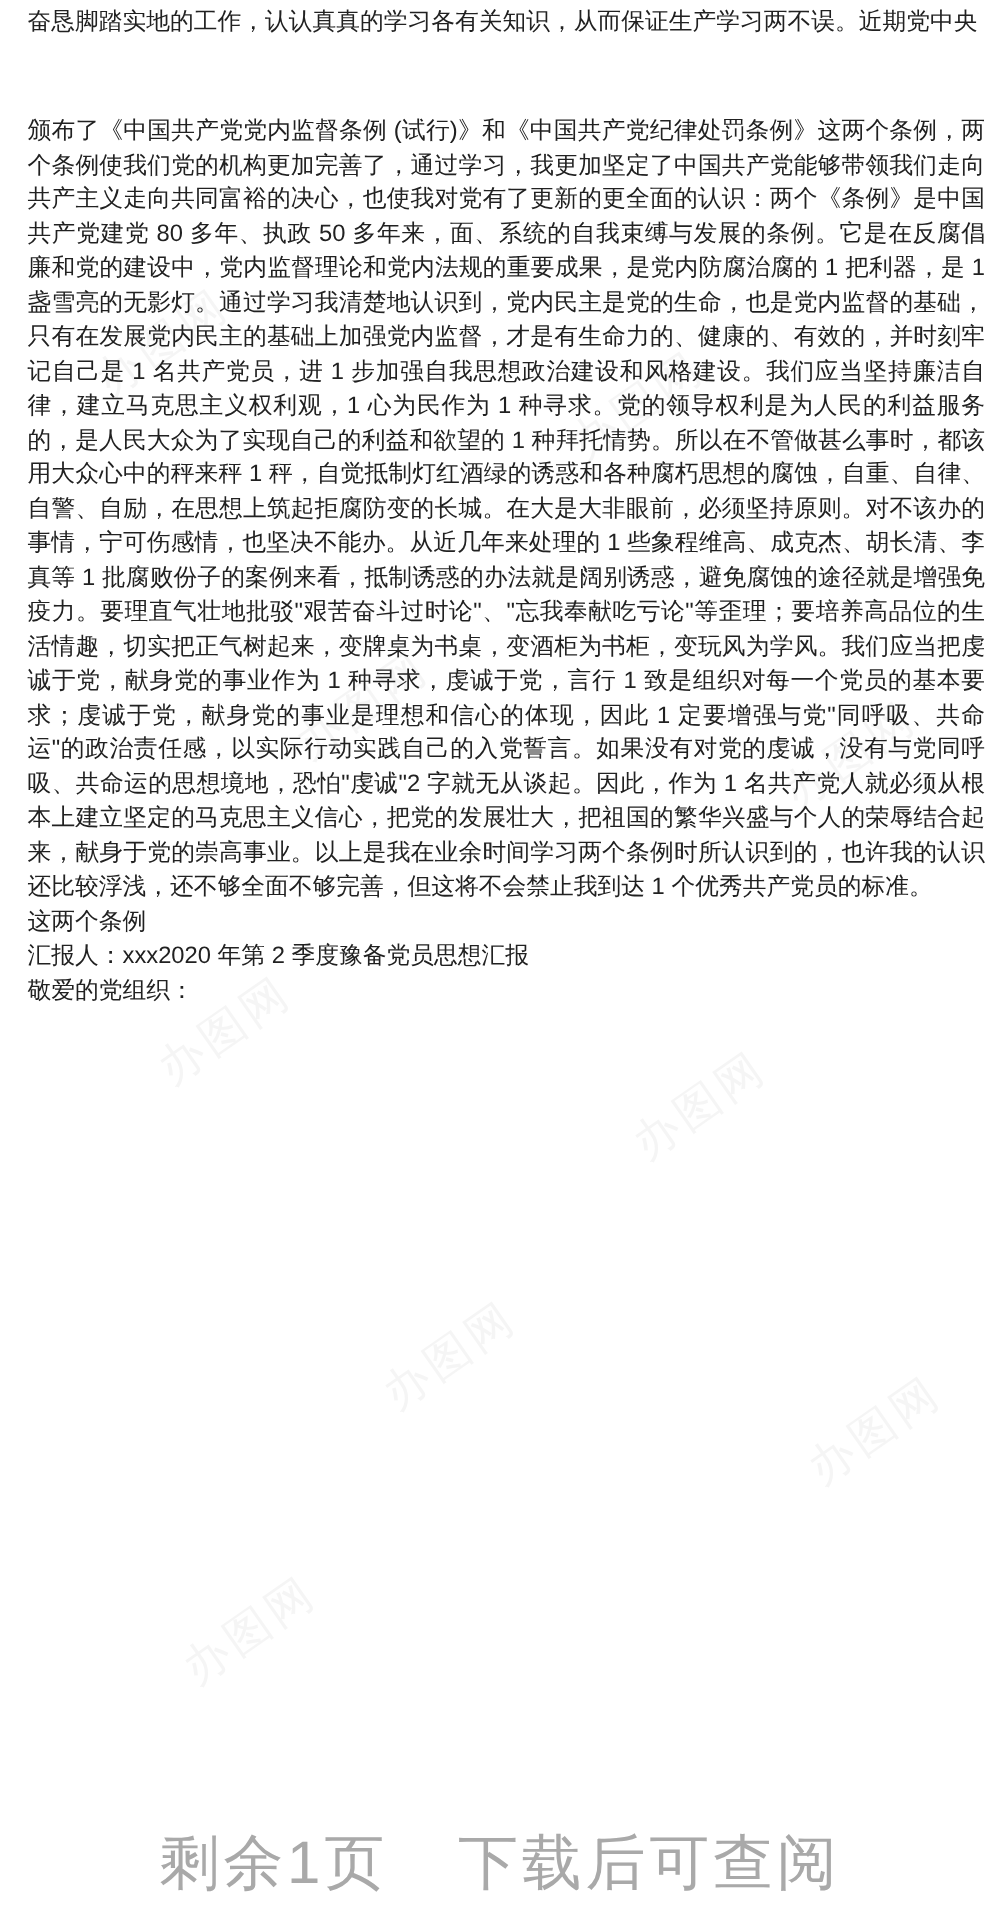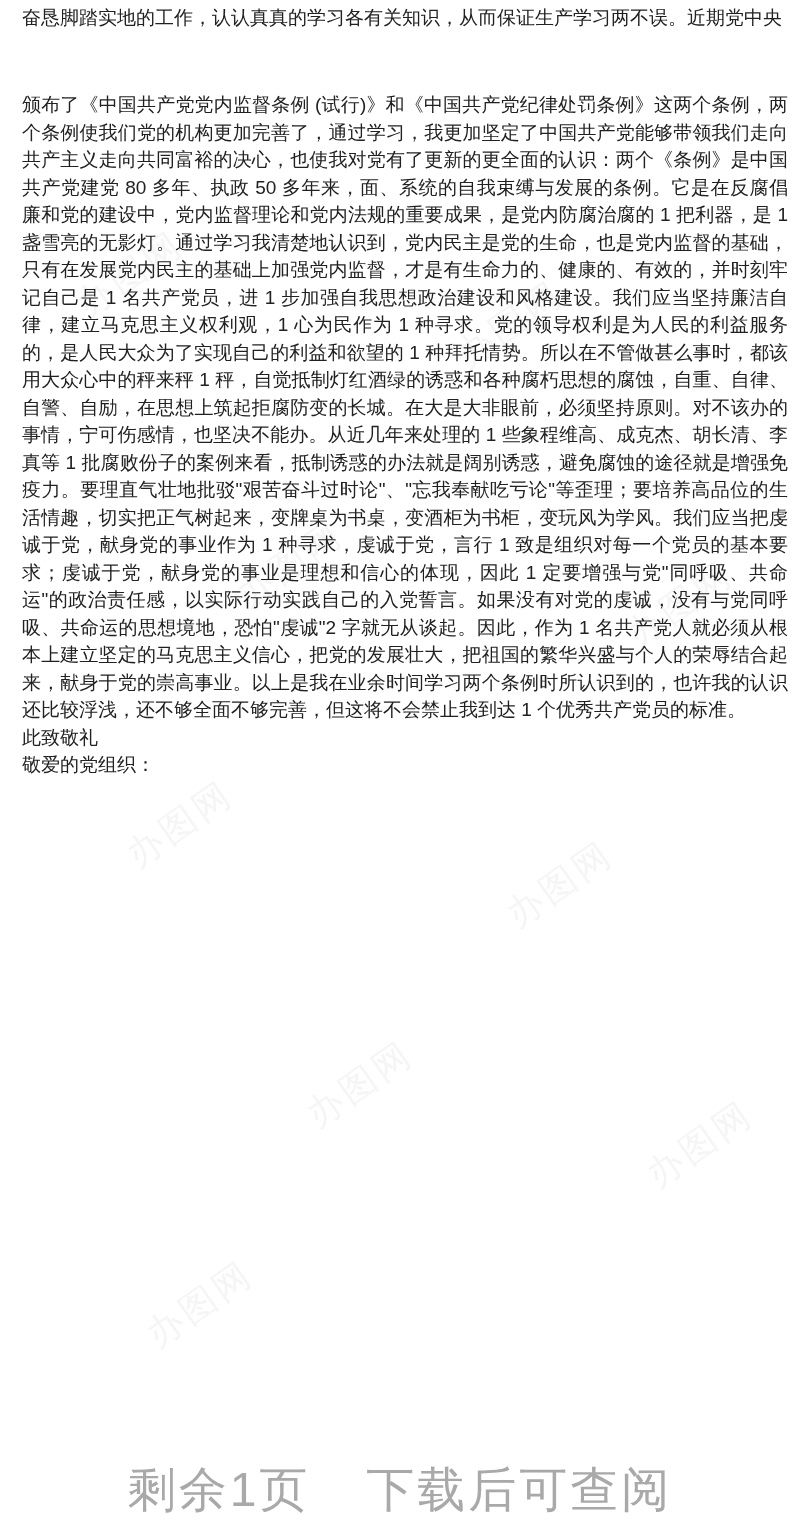--- a/index.html
+++ b/index.html
@@ -85,21 +85,22 @@
     <span class="wm" style="left:500px; top:860px;">办图网</span>
     <span class="wm" style="left:300px; top:1060px;">办图网</span>
     <span class="wm" style="left:640px; top:1120px;">办图网</span>
     <span class="wm" style="left:140px; top:1280px;">办图网</span>
   </div>
 
   <div class="doc">
     <p>我们的头脑里。这几年的工作任务都比较繁重，我能公道的安排工作与生活学习的时间，勤奋恳脚踏实地的工作，认认真真的学习各有关知识，从而保证生产学习两不误。近期党中央</p>
     <div class="para-gap"></div>
     <p>颁布了《中国共产党党内监督条例 (试行)》和《中国共产党纪律处罚条例》这两个条例，两个条例使我们党的机构更加完善了，通过学习，我更加坚定了中国共产党能够带领我们走向共产主义走向共同富裕的决心，也使我对党有了更新的更全面的认识：两个《条例》是中国共产党建党 80 多年、执政 50 多年来，面、系统的自我束缚与发展的条例。它是在反腐倡廉和党的建设中，党内监督理论和党内法规的重要成果，是党内防腐治腐的 1 把利器，是 1 盏雪亮的无影灯。通过学习我清楚地认识到，党内民主是党的生命，也是党内监督的基础，只有在发展党内民主的基础上加强党内监督，才是有生命力的、健康的、有效的，并时刻牢记自己是 1 名共产党员，进 1 步加强自我思想政治建设和风格建设。我们应当坚持廉洁自律，建立马克思主义权利观，1 心为民作为 1 种寻求。党的领导权利是为人民的利益服务的，是人民大众为了实现自己的利益和欲望的 1 种拜托情势。所以在不管做甚么事时，都该用大众心中的秤来秤 1 秤，自觉抵制灯红酒绿的诱惑和各种腐朽思想的腐蚀，自重、自律、自警、自励，在思想上筑起拒腐防变的长城。在大是大非眼前，必须坚持原则。对不该办的事情，宁可伤感情，也坚决不能办。从近几年来处理的 1 些象程维高、成克杰、胡长清、李真等 1 批腐败份子的案例来看，抵制诱惑的办法就是阔别诱惑，避免腐蚀的途径就是增强免疫力。要理直气壮地批驳"艰苦奋斗过时论"、"忘我奉献吃亏论"等歪理；要培养高品位的生活情趣，切实把正气树起来，变牌桌为书桌，变酒柜为书柜，变玩风为学风。我们应当把虔诚于党，献身党的事业作为 1 种寻求，虔诚于党，言行 1 致是组织对每一个党员的基本要求；虔诚于党，献身党的事业是理想和信心的体现，因此 1 定要增强与党"同呼吸、共命运"的政治责任感，以实际行动实践自己的入党誓言。如果没有对党的虔诚，没有与党同呼吸、共命运的思想境地，恐怕"虔诚"2 字就无从谈起。因此，作为 1 名共产党人就必须从根本上建立坚定的马克思主义信心，把党的发展壮大，把祖国的繁华兴盛与个人的荣辱结合起来，献身于党的崇高事业。以上是我在业余时间学习两个条例时所认识到的，也许我的认识还比较浮浅，还不够全面不够完善，但这将不会禁止我到达 1 个优秀共产党员的标准。</p>
-    <p>此致敬礼</p>
+    <p>这两个条例</p>
+    <p>汇报人：xxx2020 年第 2 季度豫备党员思想汇报</p>
     <p>敬爱的党组织：</p>
   </div>
 
   <div class="banner">
     <span>剩余1页</span><span class="bgap"></span><span>下载后可查阅</span>
   </div>
 
 </div>
 
 </body></html>

